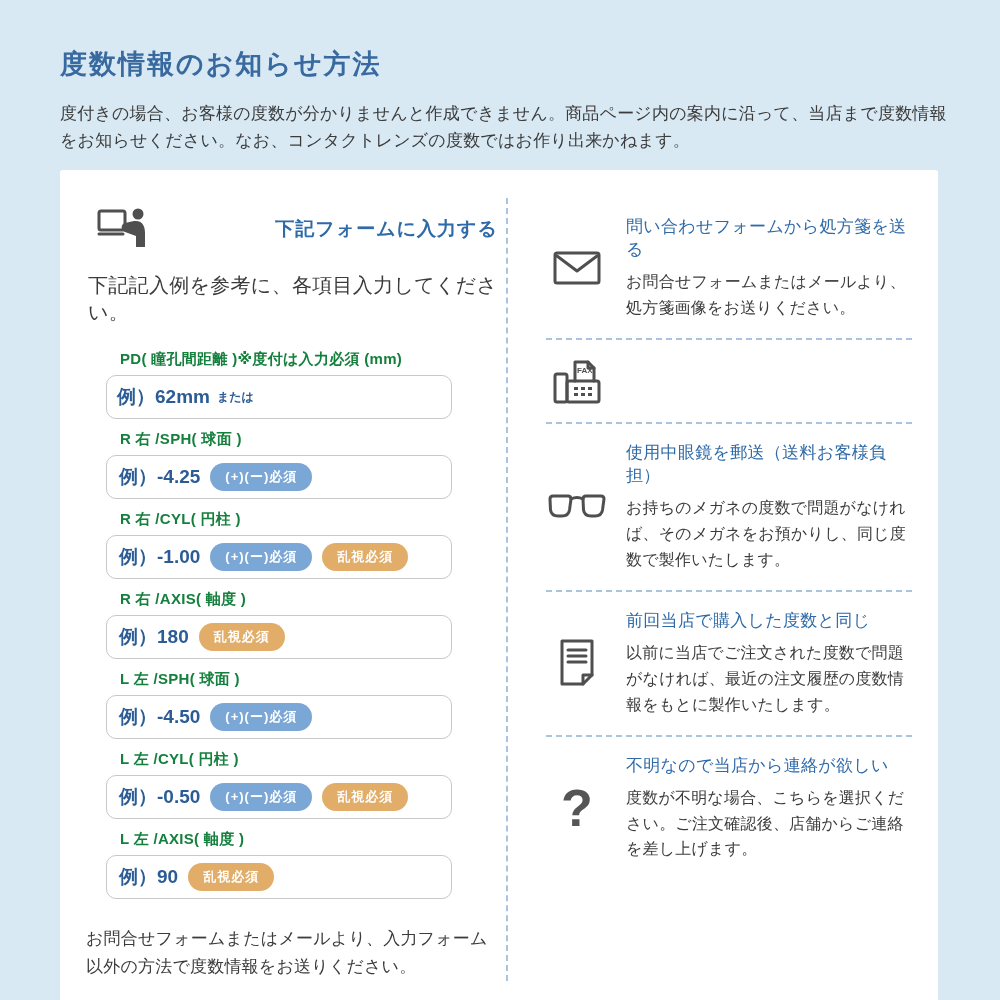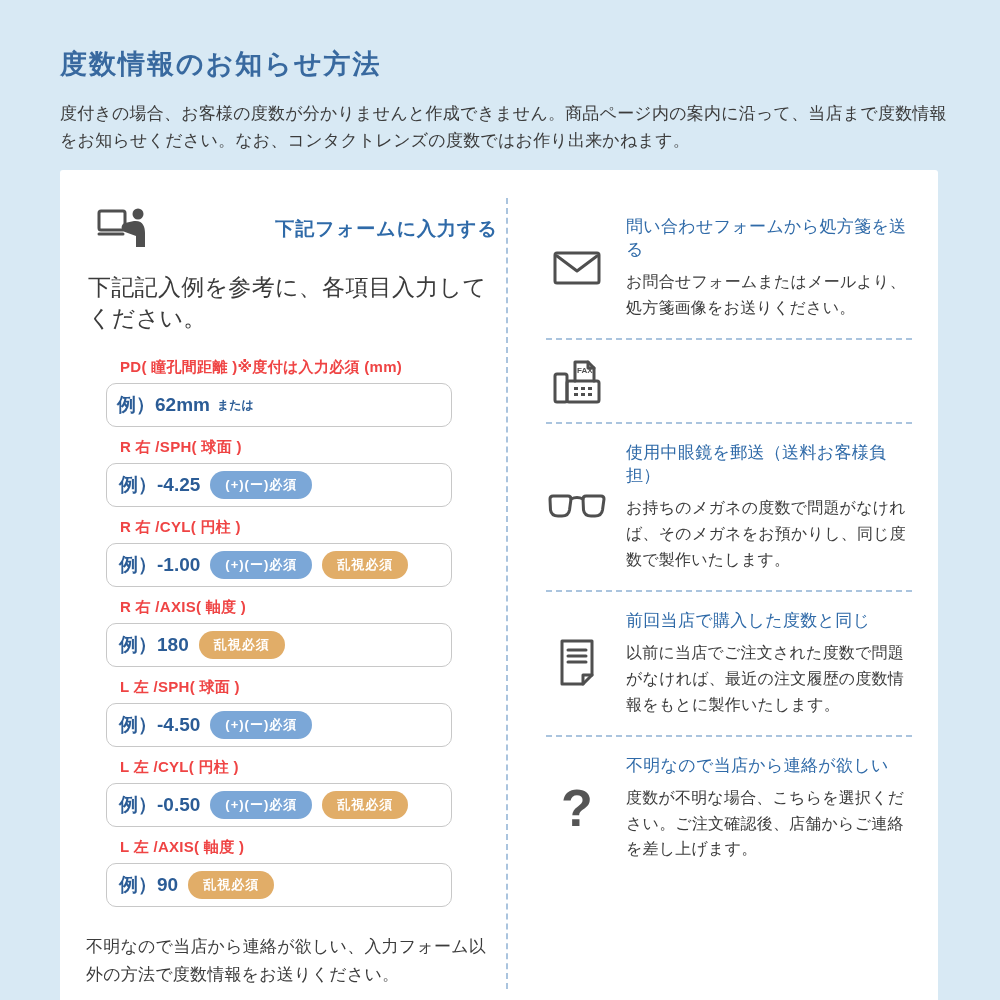--- a/index.html
+++ b/index.html
@@ -24,25 +24,25 @@
   .card {
     background:#ffffff; width:878px; min-height:716px;
     border-radius:3px; display:flex;
     padding:28px 26px 28px 26px;
   }
 
   
   .left-col { width:412px; flex:none; }
   .left-header { display:flex; align-items:center; gap:16px; margin:8px 0 20px 10px;justify-content:space-between; }
   .left-header-title { font-size:19px; font-weight:bold; color:#2f6aa8; letter-spacing:1px; }
-  .left-sub { font-size:23px; margin:0 0 24px 2px; letter-spacing:.3px; }
+  .left-sub { font-size:20px; margin:0 0 24px 2px; letter-spacing:.3px; }
 
   .form-area { margin-left:20px; width:346px; }
   .form-label {
-    font-size:15px; font-weight:bold; color:#ef4444;
+    font-size:15px; font-weight:bold; color:#15803d;
     margin:0 0 6px 14px; letter-spacing:.3px;
   }
   .form-box {
     border:1.5px solid #c8c8c8; border-radius:10px;
     height:44px; display:flex; align-items:center;
     padding:0 12px; gap:10px; margin-bottom:11px;
     background:#fff; white-space:nowrap;
   }
   .box-value { font-size:19px; font-weight:bold; color:#2b5c96; }
   .box-small { font-size:12px; font-weight:bold; color:#2b5c96; margin:0 1px; }
@@ -154,21 +154,21 @@
         <div>
           <div class="form-label">L 左 /AXIS( 軸度 )</div>
           <div class="form-box">
             <span class="box-value">例）90</span>
             <span class="pill pill-orange">乱視必須</span>
           </div>
         </div>
 
       </div>
 
-      <div class="left-note">不明なので当店から連絡が欲しい、入力フォーム以外の方法で度数情報をお送りください。</div>
+      <div class="left-note">お問合せフォームまたはメールより、入力フォーム以外の方法で度数情報をお送りください。</div>
     </div>
 
     <div class="vdivider"></div>
 
     <div class="right-col">
 
       <div class="method">
         <div class="method-icon-wrap">
           <svg width="48" height="38" viewBox="0 0 48 38">
             <rect class="st" x="2" y="4" width="44" height="30" rx="2"></rect>

